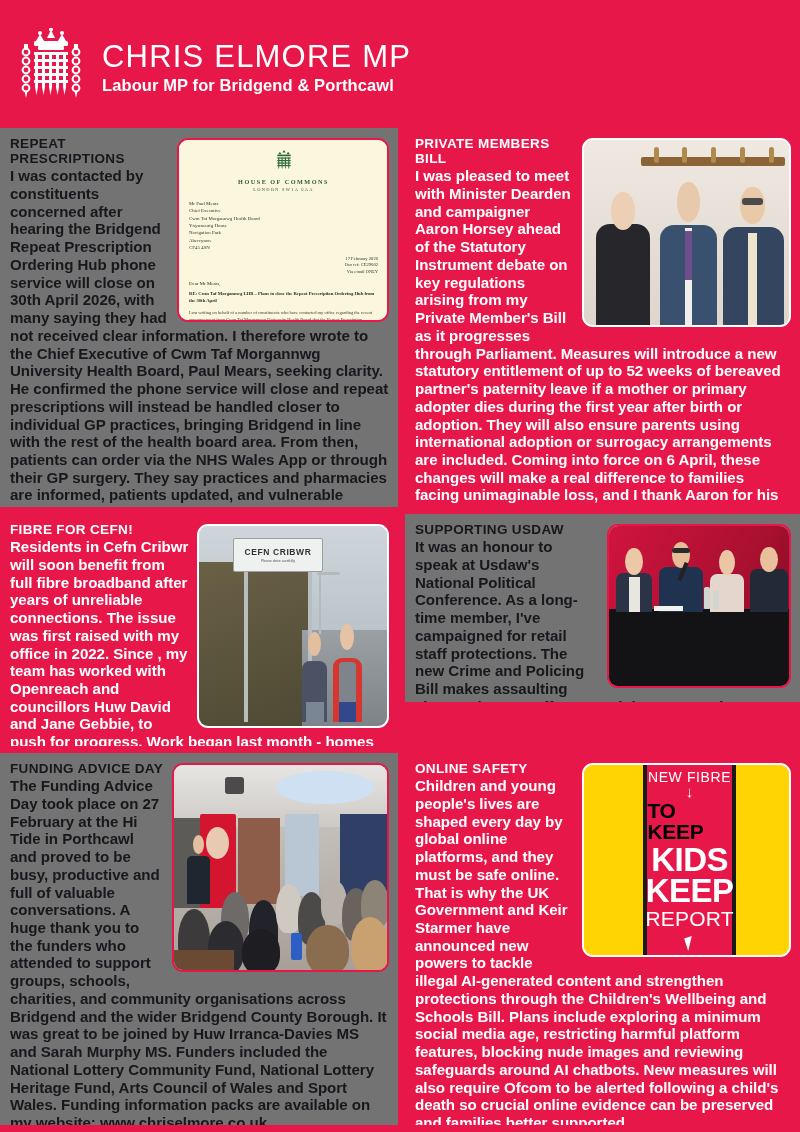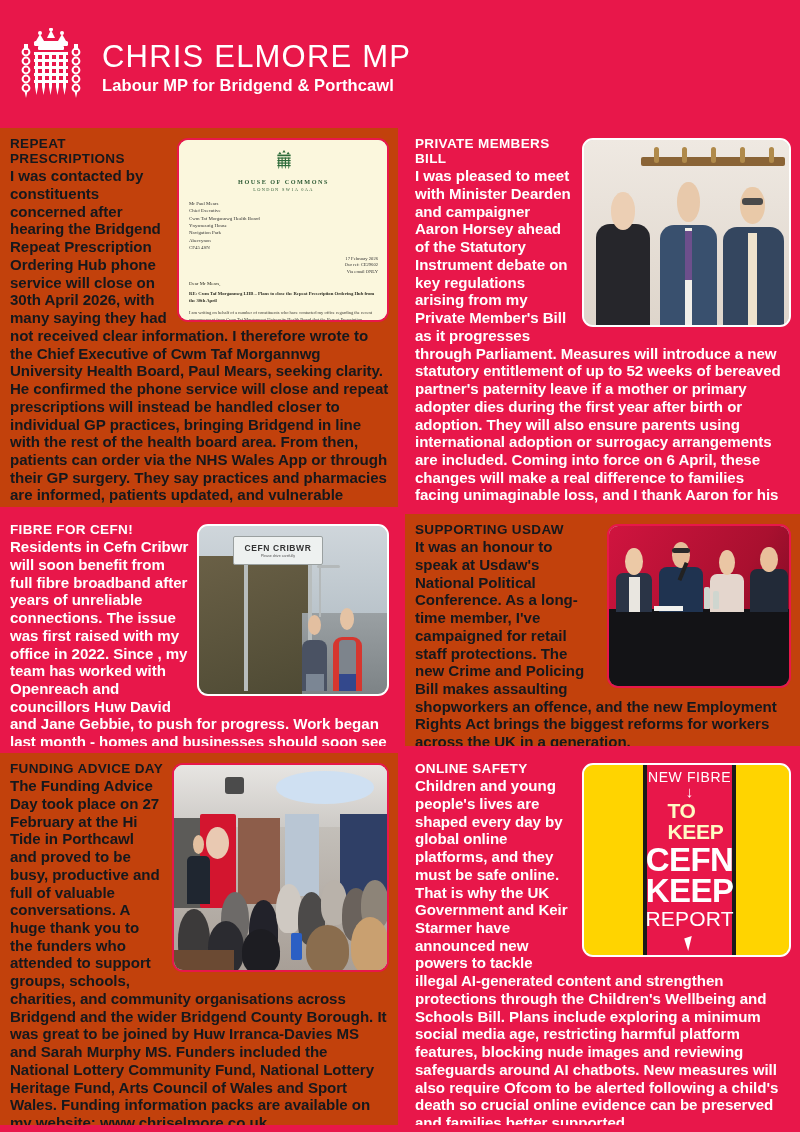--- a/index.html
+++ b/index.html
@@ -39,21 +39,21 @@
   }
   .report-box .t {
     color: #e8174a; font-size: 27px; font-weight: 700; letter-spacing: -0.2px;
     line-height: 1.1; white-space: nowrap;
   }
 
   
   .grid { position: relative; width: 800px; }
   .row { display: flex; width: 800px; background: #e8174a; }
   .cell { position: relative; overflow: hidden; }
-  .cell.white { background: #c2410c; }
+  .cell.white { background: #737373; }
   .cell.red   { background: #e8174a; }
   .cell.left  { width: 398px; }
   .cell.right { width: 395px; margin-left: 7px; }
   .gapv { height: 7px; background: #e8174a; width: 800px; }
 
   .sec-pad { padding: 8px 9px 8px 10px; }
   .kicker {
     font-size: 13.5px; font-weight: 700; letter-spacing: .35px;
     line-height: 1.12; margin-bottom: 1px;
   }
@@ -91,21 +91,21 @@
     color: #2d5a34; margin-top: 2px;
   }
   .letter .addr { margin-top: 8px; font-size: 4.9px; line-height: 1.5; color: #333; }
   .letter .ref { text-align: right; font-size: 4.6px; line-height: 1.5; margin-top: 4px; color: #333; }
   .letter .dear { font-size: 4.9px; margin-top: 5px; }
   .letter .re { font-size: 4.7px; font-weight: 700; margin-top: 5px; line-height: 1.45; }
   .letter .para { font-size: 4.5px; margin-top: 5px; line-height: 1.5; color: #3a3a33; }
 
   
   .ph-people { width: 205px; height: 185px; background: linear-gradient(#efe9e2, #ded5cb); }
-  .ph-sign   { width: 188px; height: 168px; }
+  .ph-sign   { width: 188px; height: 200px; }
   .ph-panel  { width: 180px; height: 160px; }
   .ph-hall   { width: 213px; height: 205px; }
   .ph-phone  { width: 205px; height: 190px; }
 
   
   .pp { position: absolute; bottom: 0; }
   .pp .head { border-radius: 50%; position: absolute; }
   .pp .body { position: absolute; bottom: 0; border-radius: 14px 14px 0 0; }
   .rail { position: absolute; left: 28%; right: 2%; top: 9%; height: 9px; background: #8a6436; border-radius: 2px; }
   .hook { position: absolute; top: 4%; width: 5px; height: 16px; background: #b08a4a; border-radius: 3px; }
@@ -138,21 +138,21 @@
 
   
   .phone-bg { position: absolute; inset: 0; background: #ffd400; }
   .phone-screen {
     position: absolute; left: 29%; right: 26%; top: 0; bottom: 0;
     background: #e8174a; border-left: 4px solid #1a1a1a; border-right: 4px solid #1a1a1a;
     display: flex; flex-direction: column; align-items: center; padding-top: 4px;
   }
   .phone-screen .l1 { color:#fff; font-size: 14px; font-weight: 400; letter-spacing: .6px; }
   .phone-screen .arrow { color:#fff; font-size: 15px; line-height: .9; margin: 0 0 1px; }
-  .phone-screen .l2 { color:#fef9c3; font-size: 21px; font-weight: 700; letter-spacing: -0.3px; line-height: 1; padding-left: 20px; }
+  .phone-screen .l2 { color:#000000; font-size: 21px; font-weight: 700; letter-spacing: -0.3px; line-height: 1; }
   .phone-screen .l3 { color:#fff; font-size: 33px; font-weight: 700; letter-spacing: -0.6px; line-height: .95; margin-top: 2px; }
   .phone-screen .l4 { color:#fff; font-size: 33px; font-weight: 700; letter-spacing: -0.6px; line-height: .95; }
   .phone-screen .l5 { color:#fff; font-size: 21px; font-weight: 400; letter-spacing: .2px; line-height: 1.05; margin-top: 2px; }
   .cursor { position: absolute; left: 46%; bottom: 5px; width: 0; height: 0;
     border-left: 8px solid #fff; border-bottom: 13px solid transparent; transform: rotate(-18deg); }
 </style>
 </head>
 <body>
 
 <div class="page">
@@ -340,21 +340,21 @@
                 <div style="position:absolute;bottom:0;left:26%;width:48%;height:20%;background:#33488c"></div>
                 <div style="position:absolute;top:2%;left:28%;width:42%;height:26%;background:#e5c3a4;border-radius:50%"></div>
               </div>
             </div>
           </div>
           <div class="kicker">FIBRE FOR CEFN!</div>
           <div class="body-txt">Residents in Cefn Cribwr will soon benefit from full fibre broadband after years of unreliable connections. The issue was first raised with my office in 2022. Since , my team has worked with Openreach and councillors Huw David and Jane Gebbie, to push for progress. Work began last month - homes and businesses should soon see the benefits.</div>
         </div>
       </div>
 
-      <div class="cell right white on-white" style="height:232px">
+      <div class="cell right white on-white" style="height:188px">
         <div class="sec-pad clearfix">
           <div class="photo ring float-img">
             <div class="ph-panel" style="position:relative;overflow:hidden">
               <div class="panel-bg"></div>
               <div class="panel-table"></div>
 
               <div style="position:absolute;left:3%;bottom:46%;width:22%;height:40%">
                 <div style="position:absolute;bottom:0;left:4%;width:92%;height:62%;background:#2a3446;border-radius:7px 7px 0 0"></div>
                 <div style="position:absolute;bottom:0;left:36%;width:28%;height:56%;background:#e9e6e0"></div>
                 <div style="position:absolute;top:0;left:28%;width:44%;height:42%;background:#ecc9a6;border-radius:50%"></div>
@@ -434,21 +434,21 @@
 
       <div class="cell right red on-red" style="height:372px">
         <div class="sec-pad clearfix">
           <div class="photo ringw float-img">
             <div class="ph-phone" style="position:relative;overflow:hidden">
               <div class="phone-bg"></div>
               <div class="phone-screen">
                 <div class="l1">NEW FIBRE</div>
                 <div class="arrow">↓</div>
                 <div class="l2">TO KEEP</div>
-                <div class="l3">CEFN</div>
+                <div class="l3">KIDS</div>
                 <div class="l4">KEEP</div>
                 <div class="l5">REPORT</div>
                 <div class="cursor"></div>
               </div>
             </div>
           </div>
           <div class="kicker">ONLINE SAFETY</div>
           <div class="body-txt">Children and young people's lives are shaped every day by global online platforms, and they must be safe online. That is why the UK Government and Keir Starmer have announced new powers to tackle illegal AI-generated content and strengthen protections through the Children's Wellbeing and Schools Bill. Plans include exploring a minimum social media age, restricting harmful platform features, blocking nude images and reviewing safeguards around AI chatbots. New measures will also require Ofcom to be alerted following a child's death so crucial online evidence can be preserved and families better supported.</div>
         </div>
       </div>

